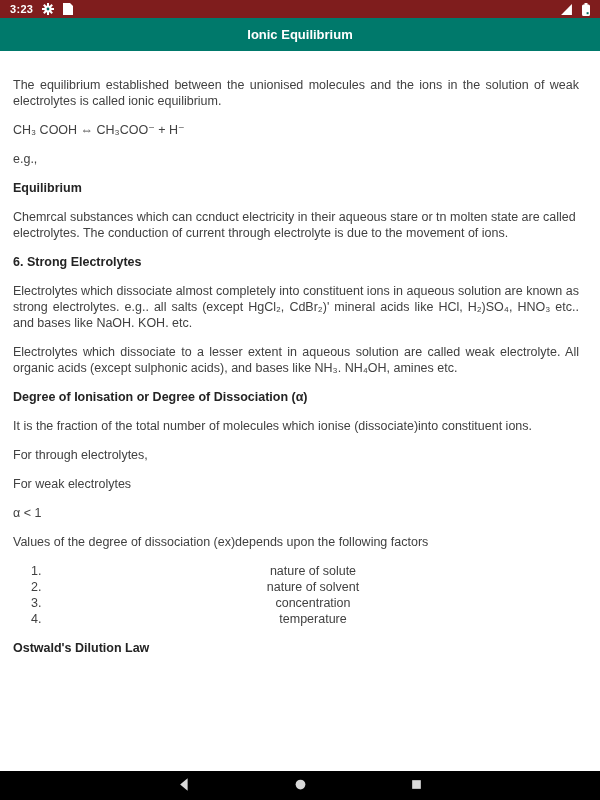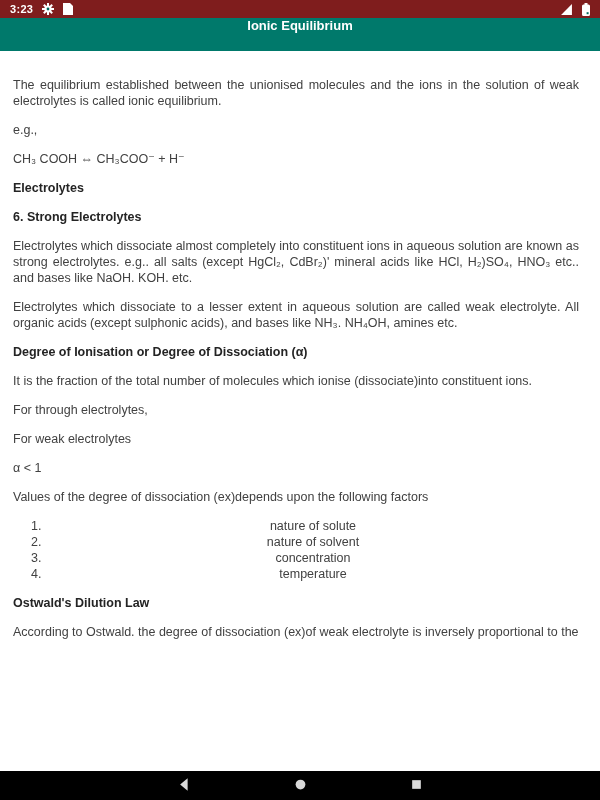--- a/index.html
+++ b/index.html
@@ -17,21 +17,21 @@
     display:flex; align-items:center; padding:0 10px; gap:9px;
     font-size:11px; flex:0 0 auto;
   }
   .status-time { font-weight:bold; letter-spacing:.3px; }
   .status-spacer { flex:1; }
   .sicon { display:inline-flex; align-items:center; }
 
   
   .app-bar {
     height:33px; background:#00796b; flex:0 0 auto;
-    display:flex; align-items:flex-start; justify-content:center;
+    display:flex; align-items:center; justify-content:center;
   }
   .app-title { color:#ffffff; font-weight:bold; font-size:13px; }
 
   
   .content {
     flex:1 1 auto; overflow:hidden;
     padding:26px 21px 0 13px;
     color:#414141; font-size:12.5px; line-height:16px;
   }
   .content p { margin:0 0 13px 0; }
@@ -90,25 +90,26 @@
   </div>
 
   <div class="app-bar">
     <span class="app-title">Ionic Equilibrium</span>
   </div>
 
   <div class="content">
 
     <p class="just">The equilibrium established between the unionised molecules and the ions in the solution of weak electrolytes is called ionic equilibrium.</p>
 
+    <p>CH₃ COOH ⇔ CH₃COO⁻ + H⁻</p>
+
     <p>e.g.,</p>
 
-    <p>CH₃ COOH ⇔ CH₃COO⁻ + H⁻</p>
-
-    <h3>Electrolytes</h3>
+    <h3>Equilibrium</h3>
+    <p>Chemrcal substances which can ccnduct electricity in their aqueous stare or tn molten state are called electrolytes. The conduction of current through electrolyte is due to the movement of ions.</p>
 
     <h3>6. Strong Electrolytes</h3>
     <p class="just">Electrolytes which dissociate almost completely into constituent ions in aqueous solution are known as strong electrolytes. e.g.. all salts (except HgCl₂, CdBr₂)' mineral acids like HCl, H₂)SO₄, HNO₃ etc.. and bases like NaOH. KOH. etc.</p>
 
     <p class="just">Electrolytes which dissociate to a lesser extent in aqueous solution are called weak electrolyte. All organic acids (except sulphonic acids), and bases like NH₃. NH₄OH, amines etc.</p>
 
     <h3>Degree of Ionisation or Degree of Dissociation (α)</h3>
     <p>It is the fraction of the total number of molecules which ionise (dissociate)into constituent ions.</p>
 
 
@@ -120,21 +121,20 @@
     <p>Values of the degree of dissociation (ex)depends upon the following factors</p>
 
     <ol>
       <li>nature of solute</li>
       <li>nature of solvent</li>
       <li>concentration</li>
       <li>temperature</li>
     </ol>
 
     <h3>Ostwald's Dilution Law</h3>
-    <p class="just">According to Ostwald. the degree of dissociation (ex)of weak electrolyte is inversely proportional to the</p>
 
   </div>
 
   <div class="nav-bar">
     <button class="nav-btn" aria-label="Back">
       <span>
         <svg width="15" height="15" viewBox="0 0 24 24">
             <path fill="#d9d9d9" d="M17 2v20L5 12z"></path>
           </svg>
       </span>

